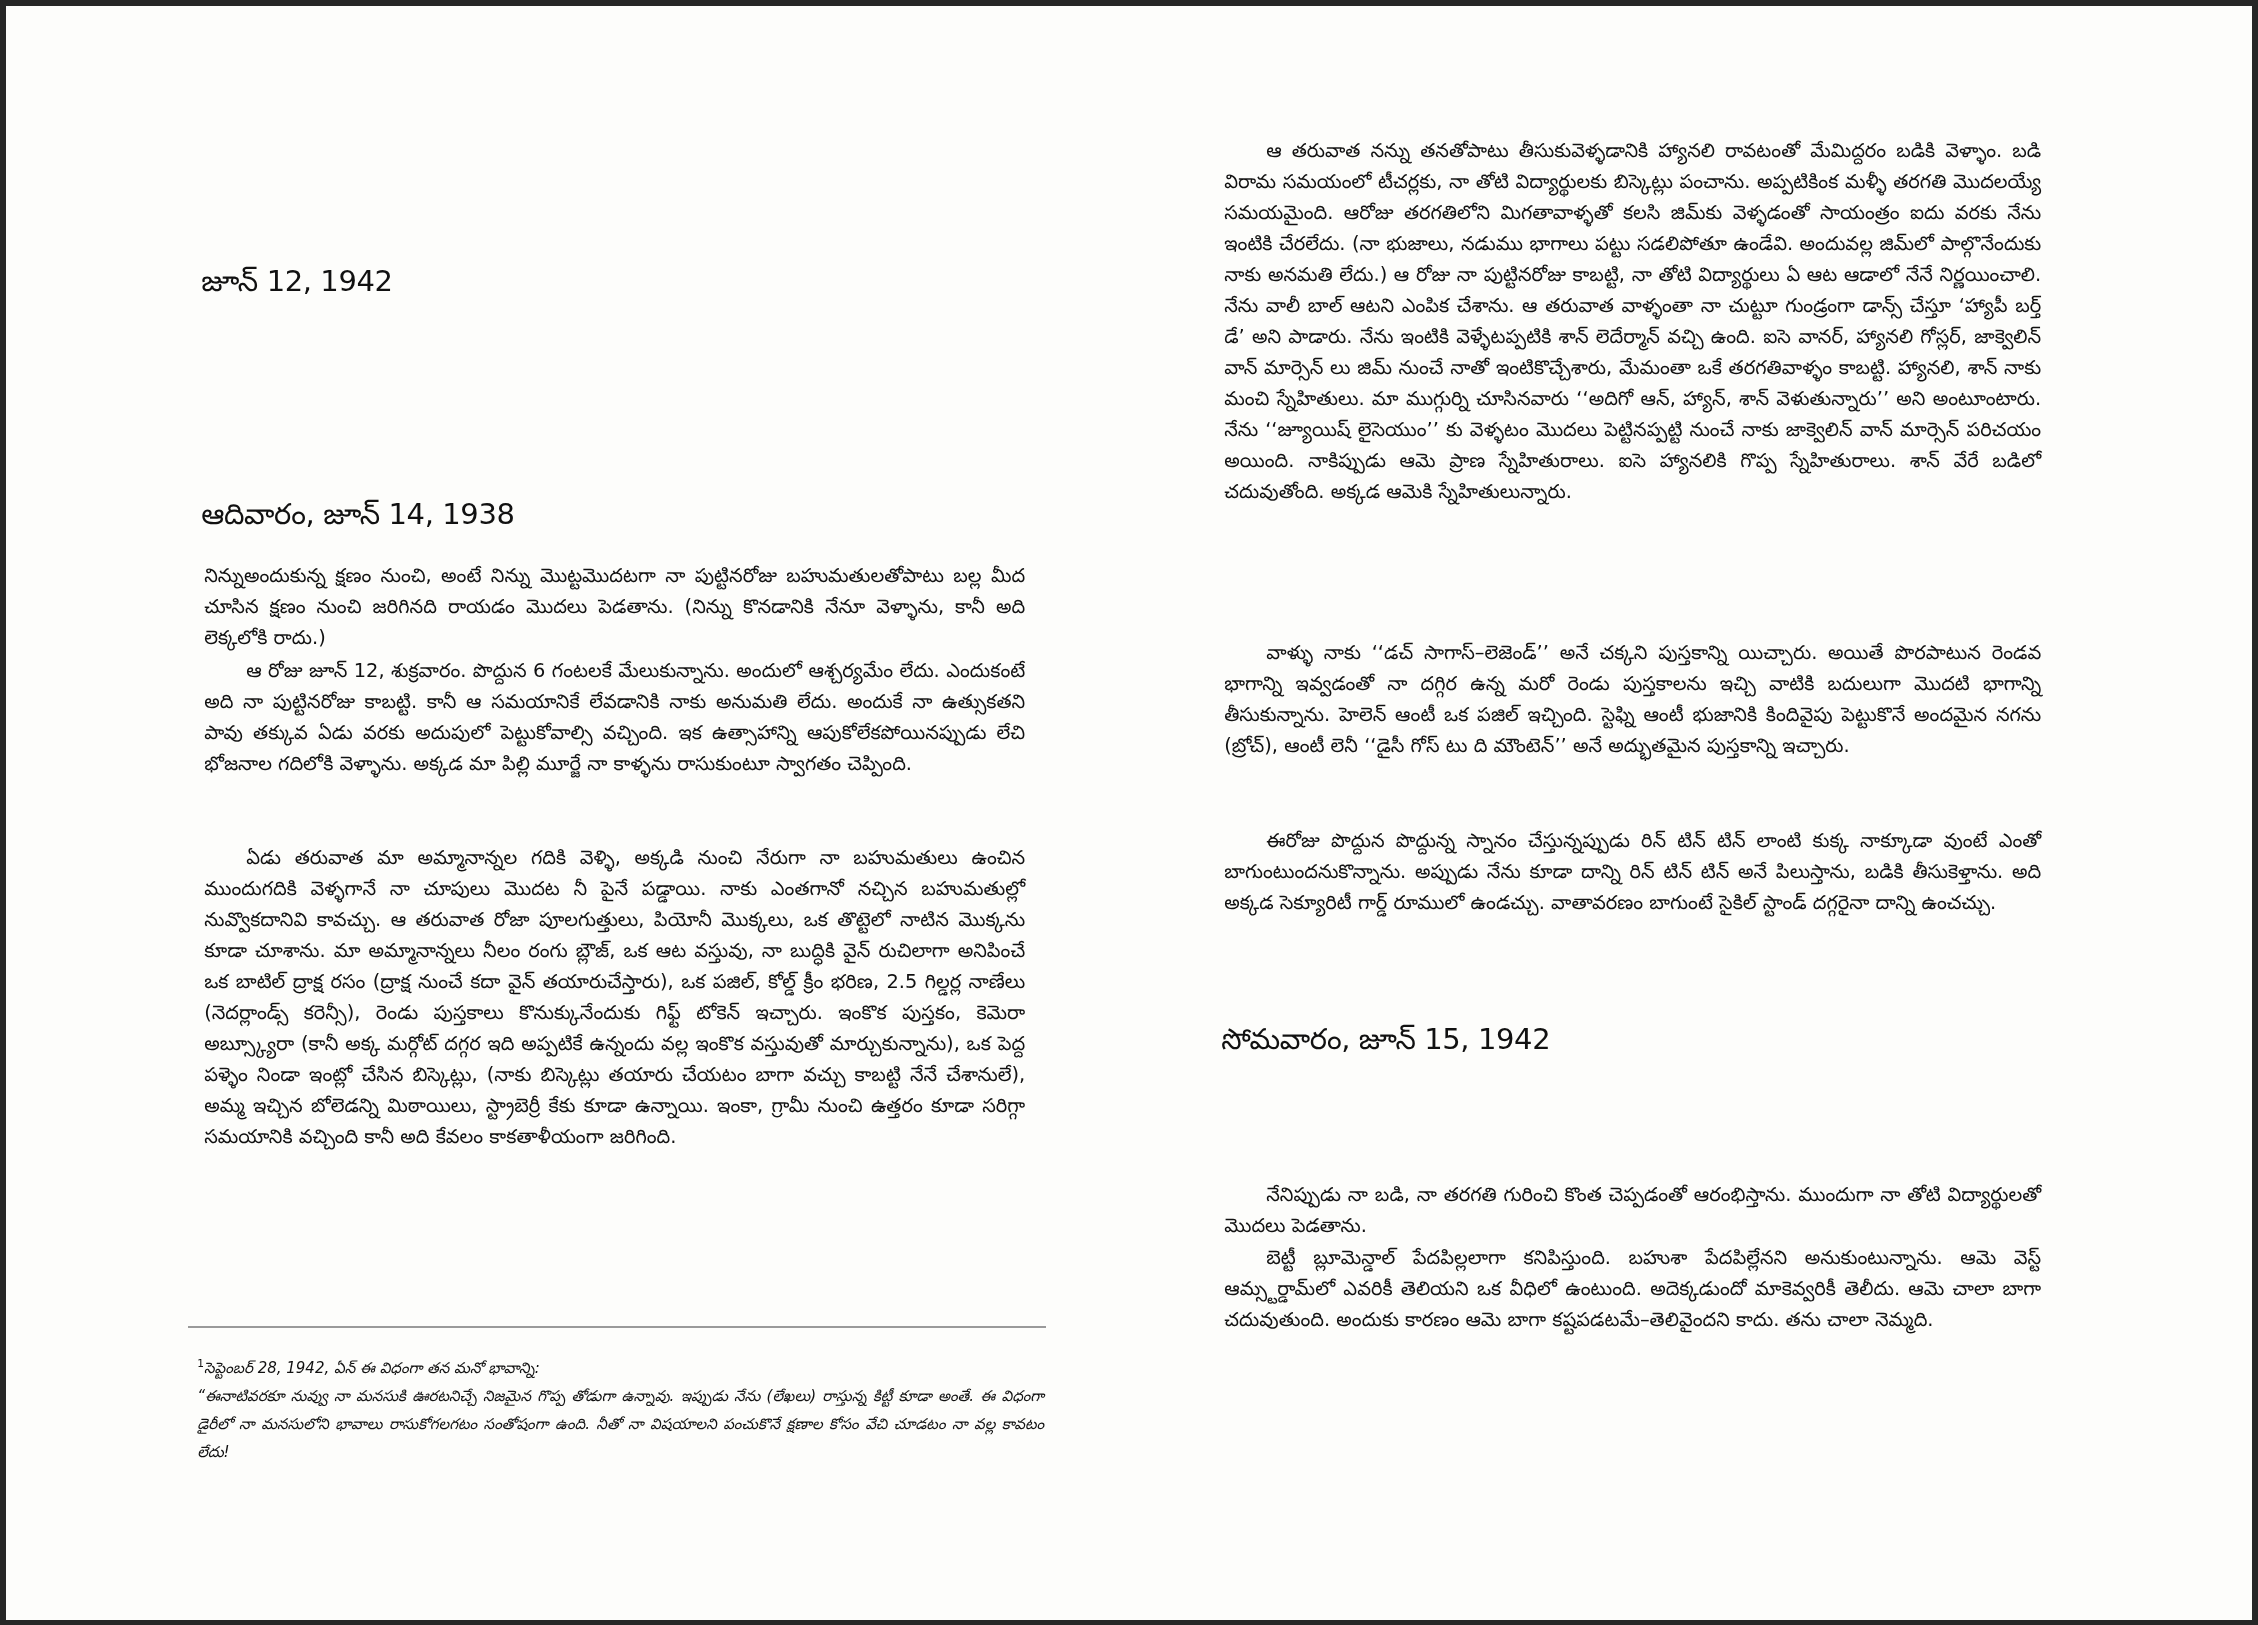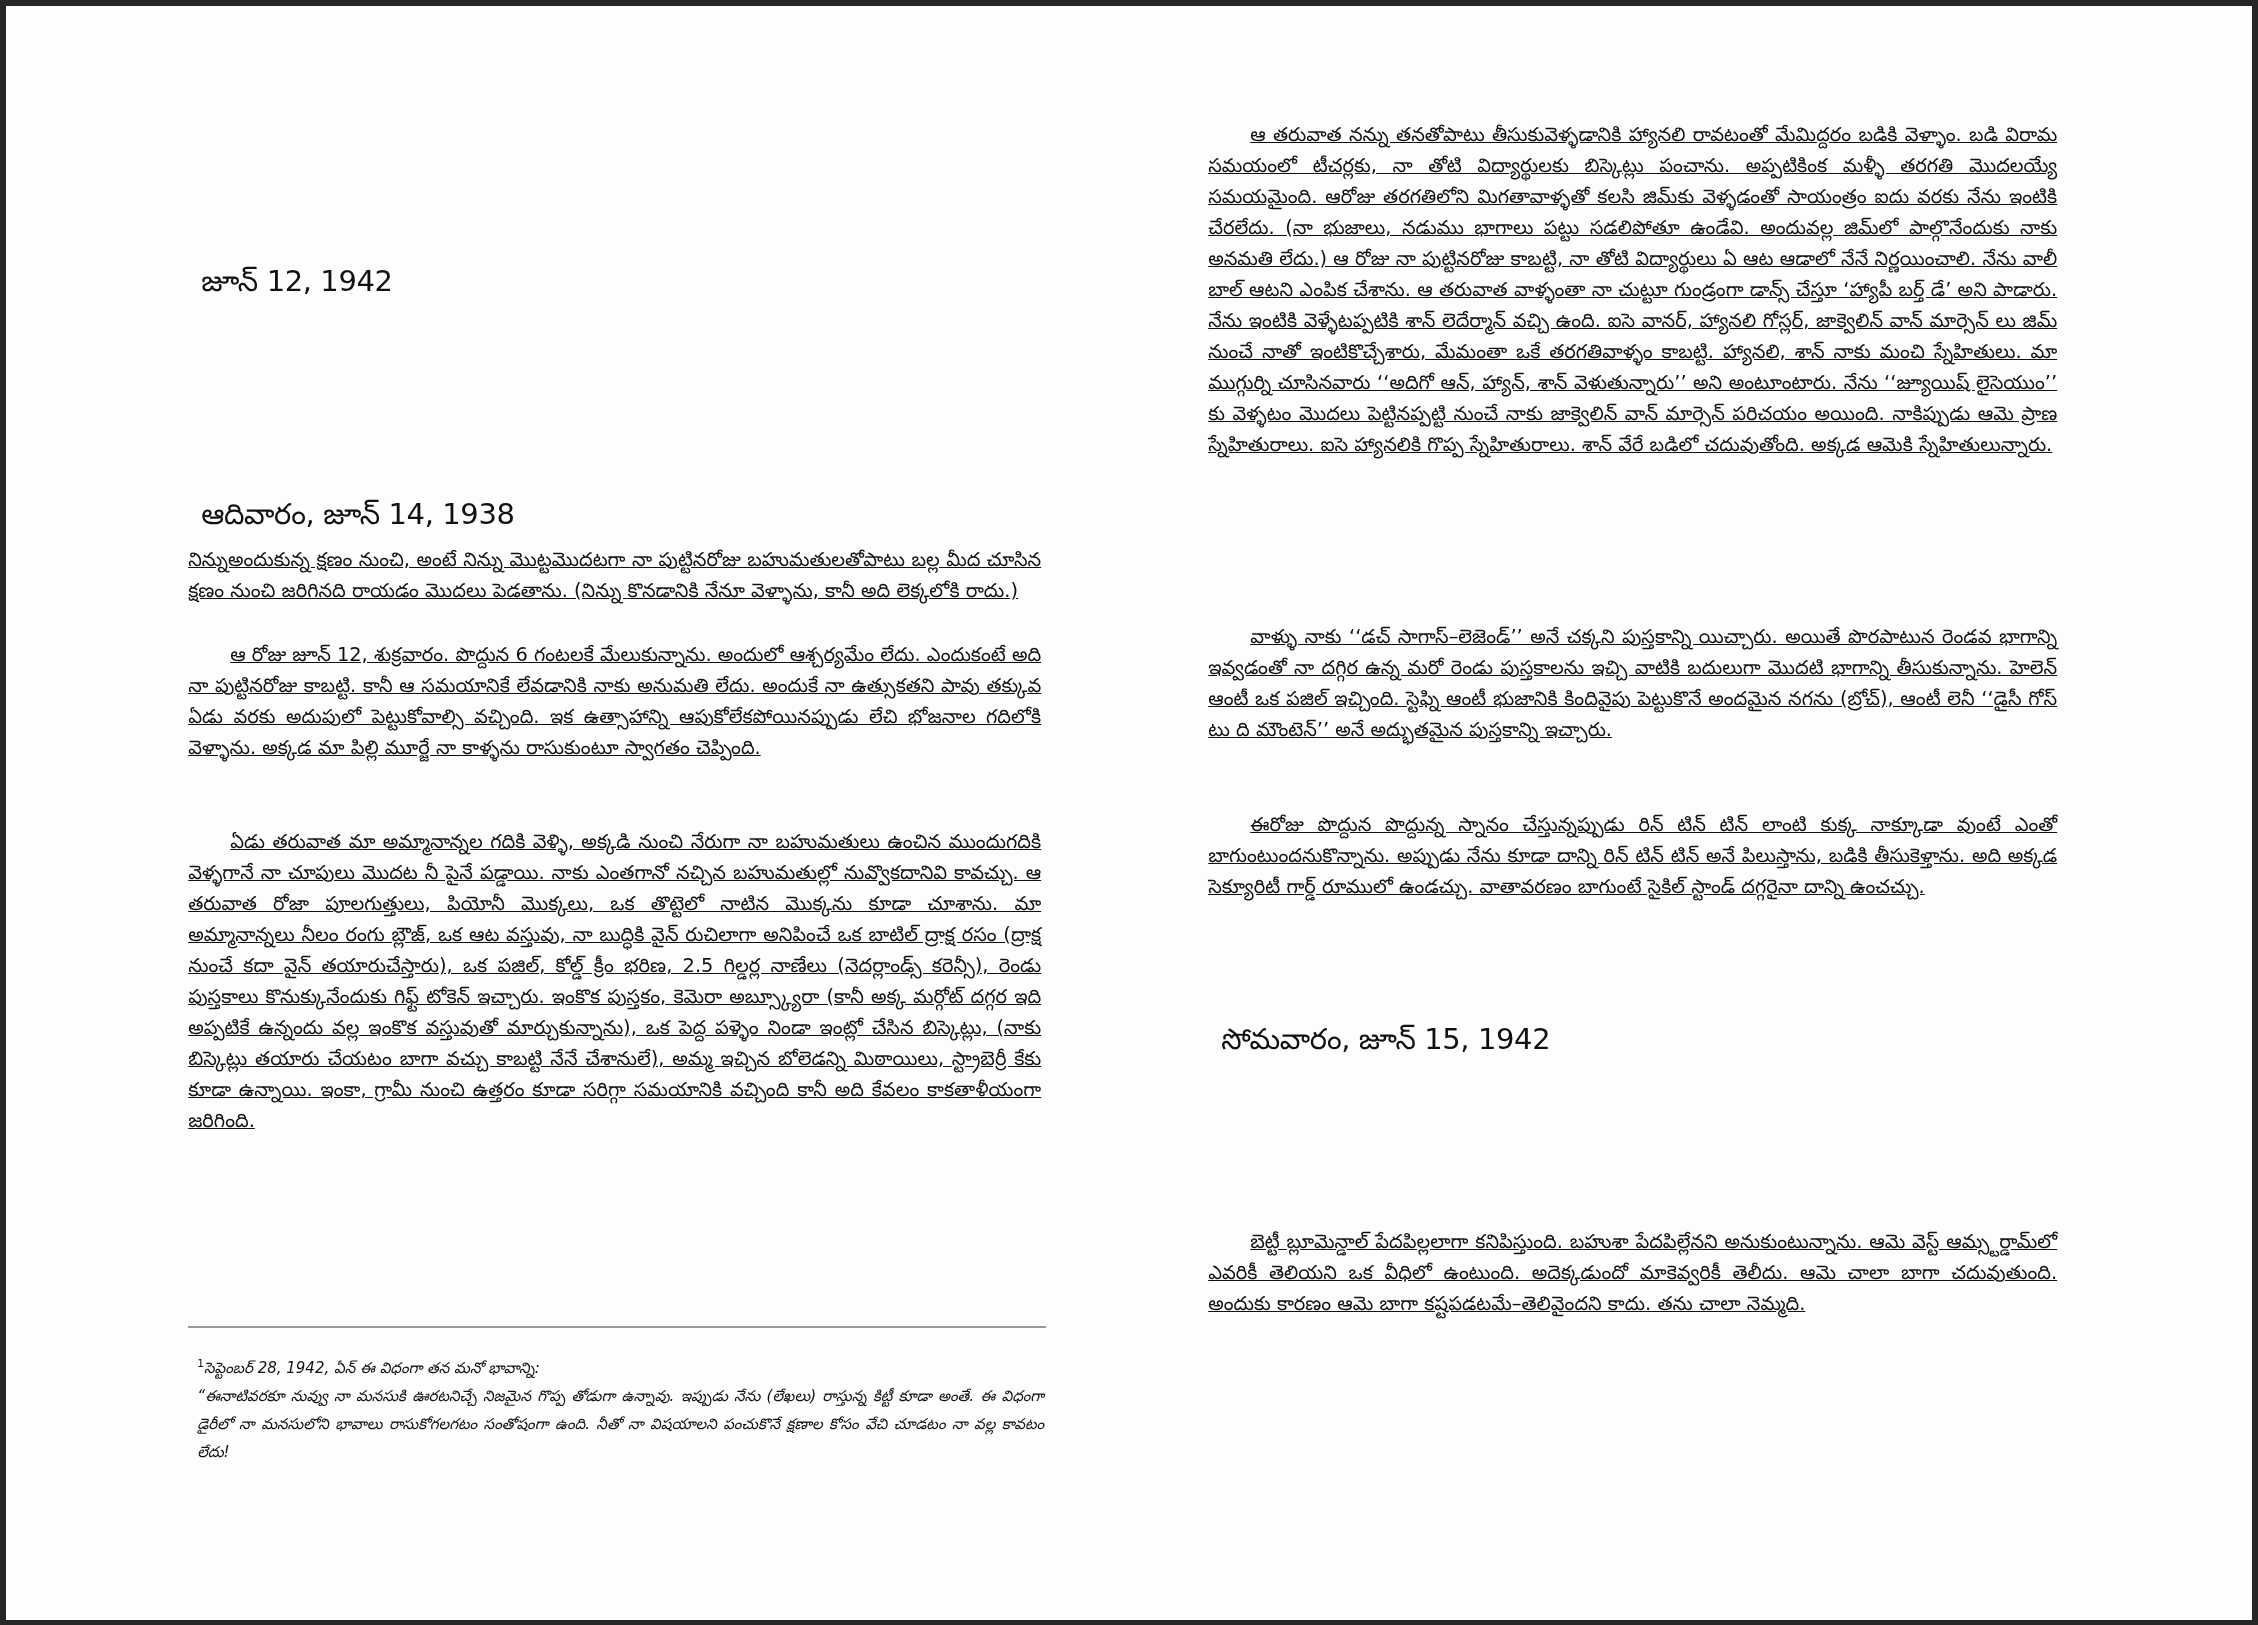--- a/index.html
+++ b/index.html
@@ -29,23 +29,23 @@
       margin: 13px;
       letter-spacing: -0.4px;
       line-height: 39px;
       position: absolute;
       left: 0;
   }
   .para {
       font-size: 19.4px;
       line-height: 31px;
       text-align: justify;
-      margin: 0;
+      margin: 16px;
       position: absolute;
-      left: 0; right: 12px; text-decoration: underline;
+      left: 0; right: 12px;
   }
   .para.indent { text-indent: 42px; }
   .para .fnref { font-size: 11.5px; vertical-align: super; line-height: 0; }
 
   .fn-rule {
       position: absolute;
       left: 0; width: 858px;
       top: 1320px;
       height: 1.8px;
       background: #9a9a9a;
@@ -91,19 +91,20 @@
 
     <p class="para indent" style="top:113px">ఆ తరువాత నన్ను తనతోపాటు తీసుకువెళ్ళడానికి హ్యానలి రావటంతో మేమిద్దరం బడికి వెళ్ళాం. బడి విరామ సమయంలో టీచర్లకు, నా తోటి విద్యార్థులకు బిస్కెట్లు పంచాను. అప్పటికింక మళ్ళీ తరగతి మొదలయ్యే సమయమైంది. ఆరోజు తరగతిలోని మిగతావాళ్ళతో కలసి జిమ్‌కు వెళ్ళడంతో సాయంత్రం ఐదు వరకు నేను ఇంటికి చేరలేదు. (నా భుజాలు, నడుము భాగాలు పట్టు సడలిపోతూ ఉండేవి. అందువల్ల జిమ్‌లో పాల్గొనేందుకు నాకు అనమతి లేదు.) ఆ రోజు నా పుట్టినరోజు కాబట్టి, నా తోటి విద్యార్థులు ఏ ఆట ఆడాలో నేనే నిర్ణయించాలి. నేను వాలీ బాల్ ఆటని ఎంపిక చేశాను. ఆ తరువాత వాళ్ళంతా నా చుట్టూ గుండ్రంగా డాన్స్ చేస్తూ ‘హ్యాపీ బర్త్ డే’ అని పాడారు. నేను ఇంటికి వెళ్ళేటప్పటికి శాన్ లెదేర్మాన్ వచ్చి ఉంది. ఐసె వానర్, హ్యానలి గోస్లర్, జాక్వెలిన్ వాన్ మార్సెన్ లు జిమ్ నుంచే నాతో ఇంటికొచ్చేశారు, మేమంతా ఒకే తరగతివాళ్ళం కాబట్టి. హ్యానలి, శాన్ నాకు మంచి స్నేహితులు. మా ముగ్గుర్ని చూసినవారు ‘‘అదిగో ఆన్, హ్యాన్, శాన్ వెళుతున్నారు’’ అని అంటూంటారు. నేను ‘‘జ్యూయిష్ లైసెయుం’’ కు వెళ్ళటం మొదలు పెట్టినప్పట్టి నుంచే నాకు జాక్వెలిన్ వాన్ మార్సెన్ పరిచయం అయింది. నాకిప్పుడు ఆమె ప్రాణ స్నేహితురాలు. ఐసె హ్యానలికి గొప్ప స్నేహితురాలు. శాన్ వేరే బడిలో చదువుతోంది. అక్కడ ఆమెకి స్నేహితులున్నారు.</p>
 
     <p class="para indent" style="top:615px">వాళ్ళు నాకు ‘‘డచ్ సాగాస్–లెజెండ్’’ అనే చక్కని పుస్తకాన్ని యిచ్చారు. అయితే పొరపాటున రెండవ భాగాన్ని ఇవ్వడంతో నా దగ్గిర ఉన్న మరో రెండు పుస్తకాలను ఇచ్చి వాటికి బదులుగా మొదటి భాగాన్ని తీసుకున్నాను. హెలెన్ ఆంటీ ఒక పజిల్ ఇచ్చింది. స్టెఫ్ని ఆంటీ భుజానికి కిందివైపు పెట్టుకొనే అందమైన నగను (బ్రోచ్), ఆంటీ లెనీ ‘‘డైసీ గోస్ టు ది మౌంటెన్’’ అనే అద్భుతమైన పుస్తకాన్ని ఇచ్చారు.</p>
 
     <p class="para indent" style="top:803px">ఈరోజు పొద్దున పొద్దున్న స్నానం చేస్తున్నప్పుడు రిన్ టిన్ టిన్ లాంటి కుక్క నాక్కూడా వుంటే ఎంతో బాగుంటుందనుకొన్నాను. అప్పుడు నేను కూడా దాన్ని రిన్ టిన్ టిన్ అనే పిలుస్తాను, బడికి తీసుకెళ్తాను. అది అక్కడ సెక్యూరిటీ గార్డ్ రూములో ఉండచ్చు. వాతావరణం బాగుంటే సైకిల్ స్టాండ్ దగ్గరైనా దాన్ని ఉంచచ్చు.</p>
 
     <h2 class="heading" style="top:1001px">సోమవారం, జూన్ 15, 1942</h2>
 
 
+    <p class="para indent" style="top:1157px">నేనిప్పుడు నా బడి, నా తరగతి గురించి కొంత చెప్పడంతో ఆరంభిస్తాను. ముందుగా నా తోటి విద్యార్థులతో మొదలు పెడతాను.</p>
 
     <p class="para indent" style="top:1220px">బెట్టీ బ్లూమెన్డాల్ పేదపిల్లలాగా కనిపిస్తుంది. బహుశా పేదపిల్లేనని అనుకుంటున్నాను. ఆమె వెస్ట్ ఆమ్స్టర్డామ్‌లో ఎవరికీ తెలియని ఒక వీధిలో ఉంటుంది. అదెక్కడుందో మాకెవ్వరికీ తెలీదు. ఆమె చాలా బాగా చదువుతుంది. అందుకు కారణం ఆమె బాగా కష్టపడటమే–తెలివైందని కాదు. తను చాలా నెమ్మది.</p>
 
   </div>
 
 </div>
 
 
 </body></html>

